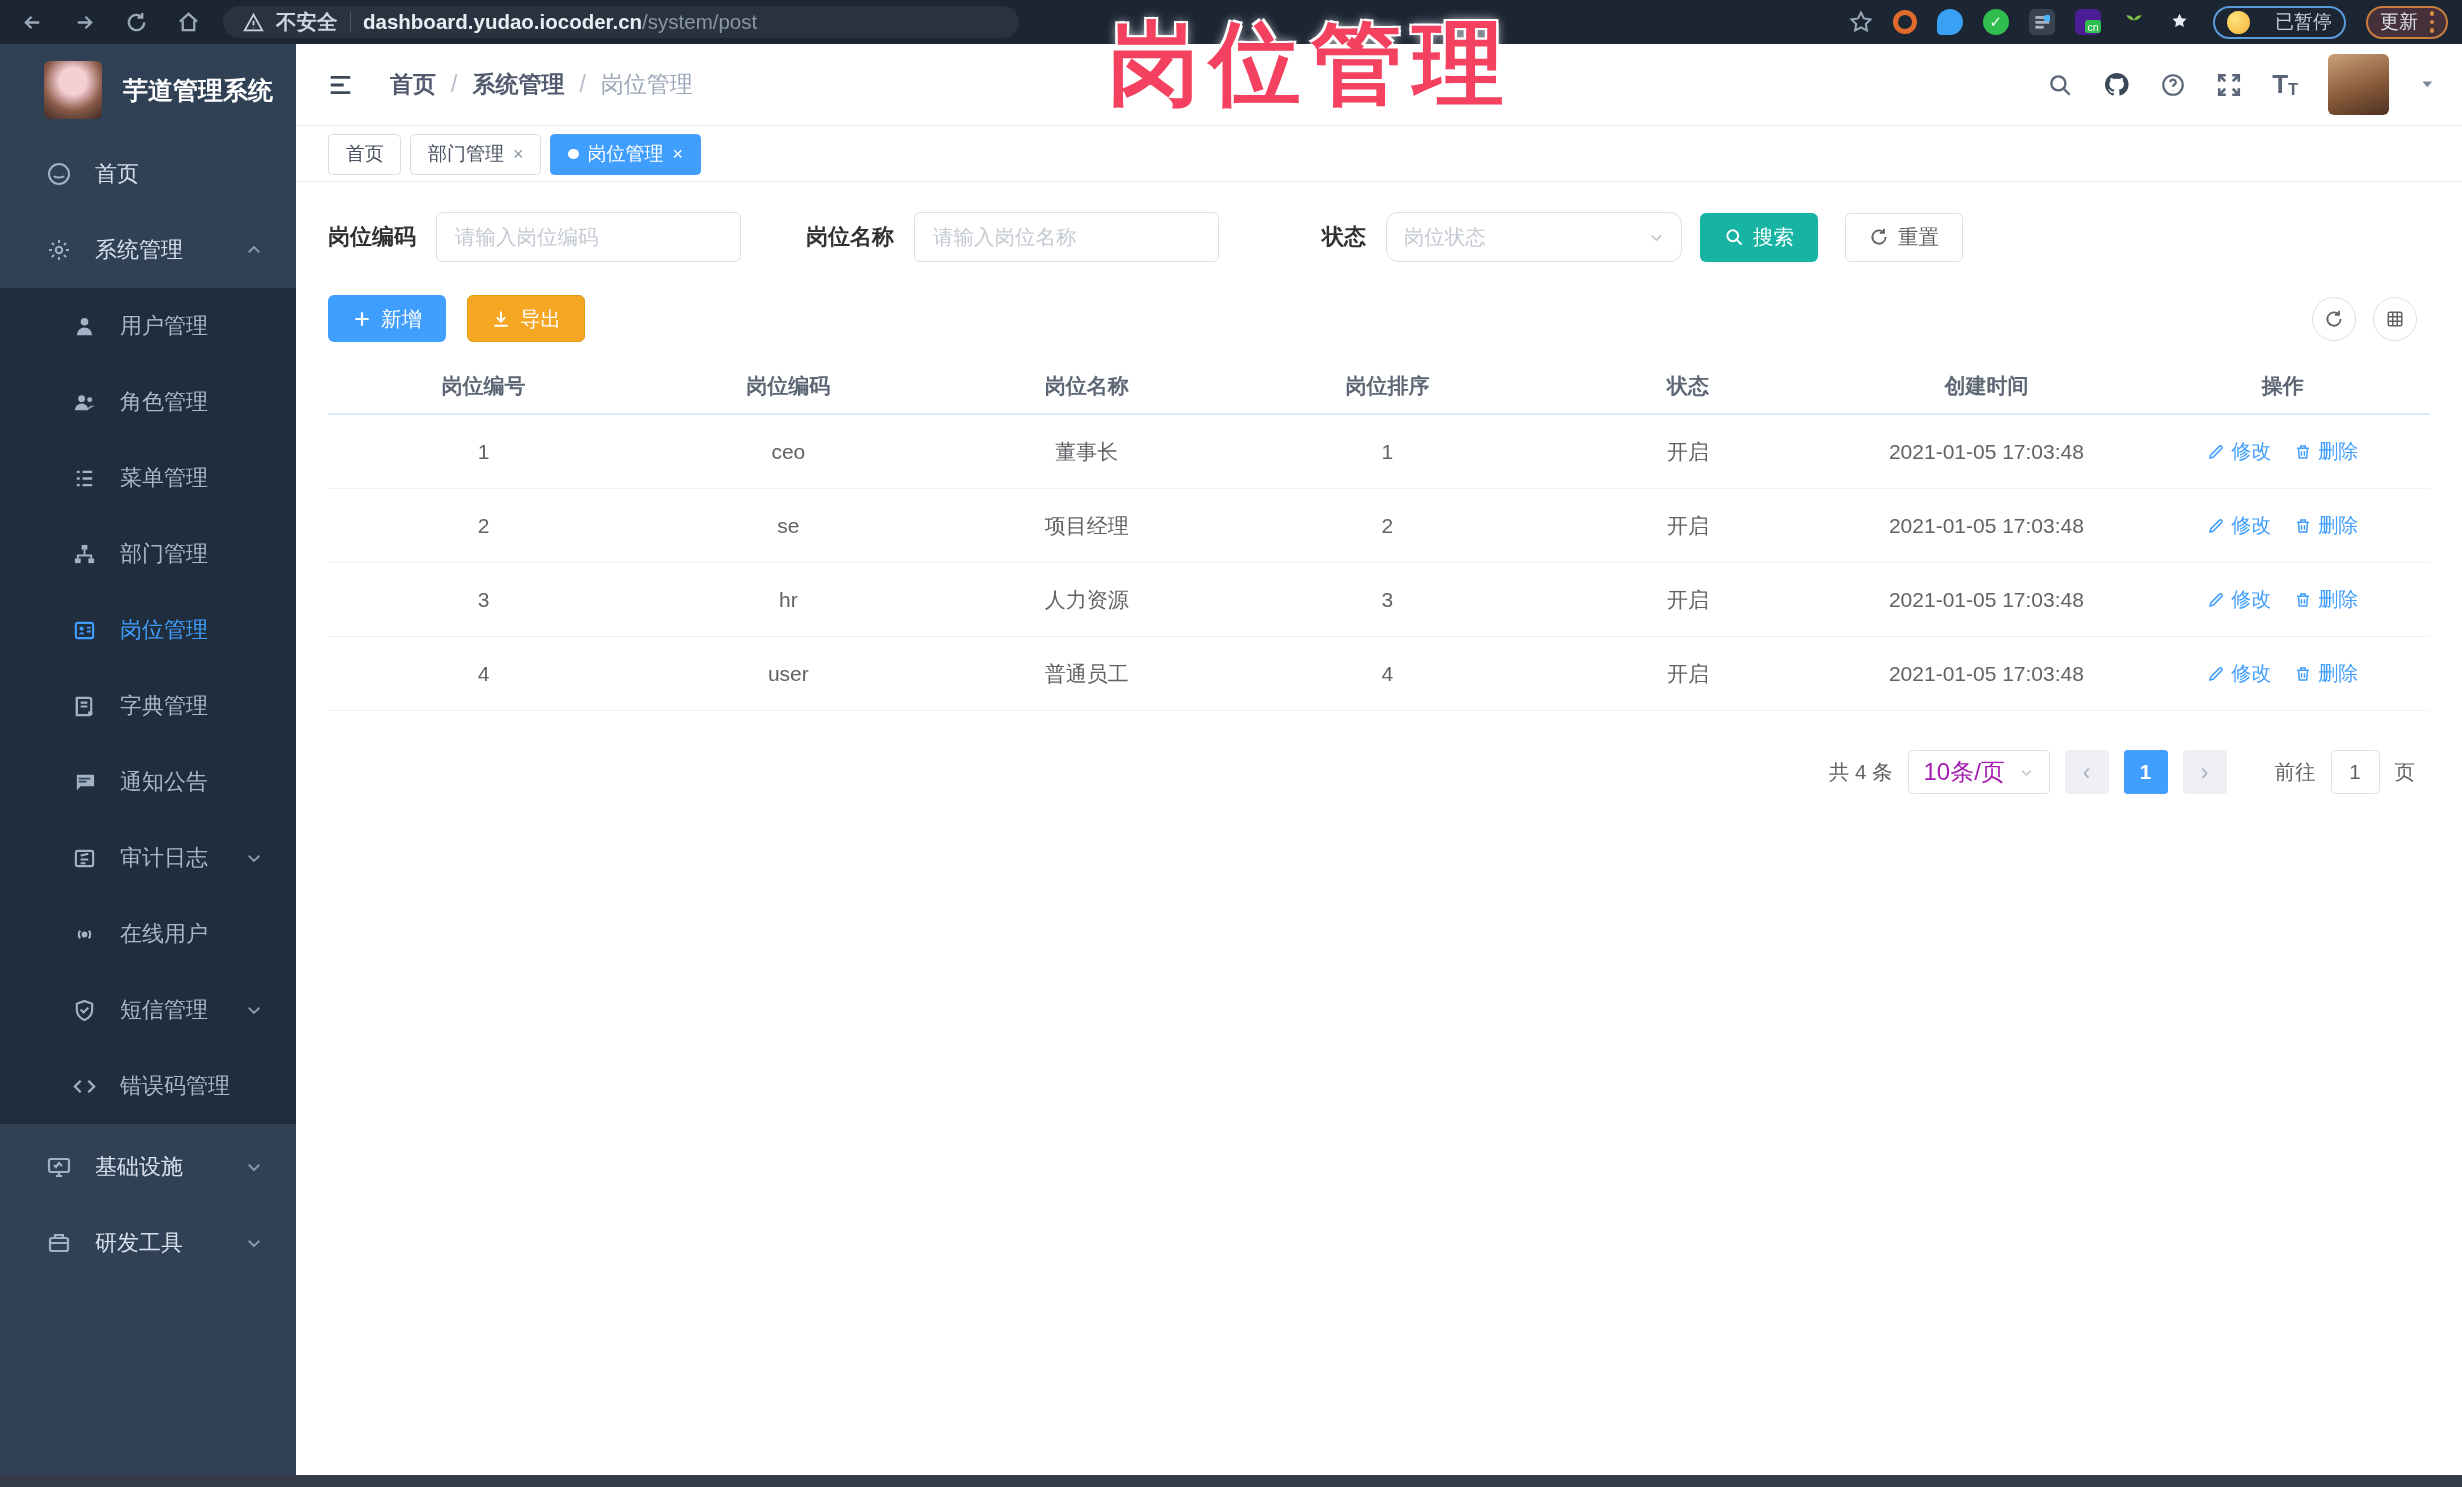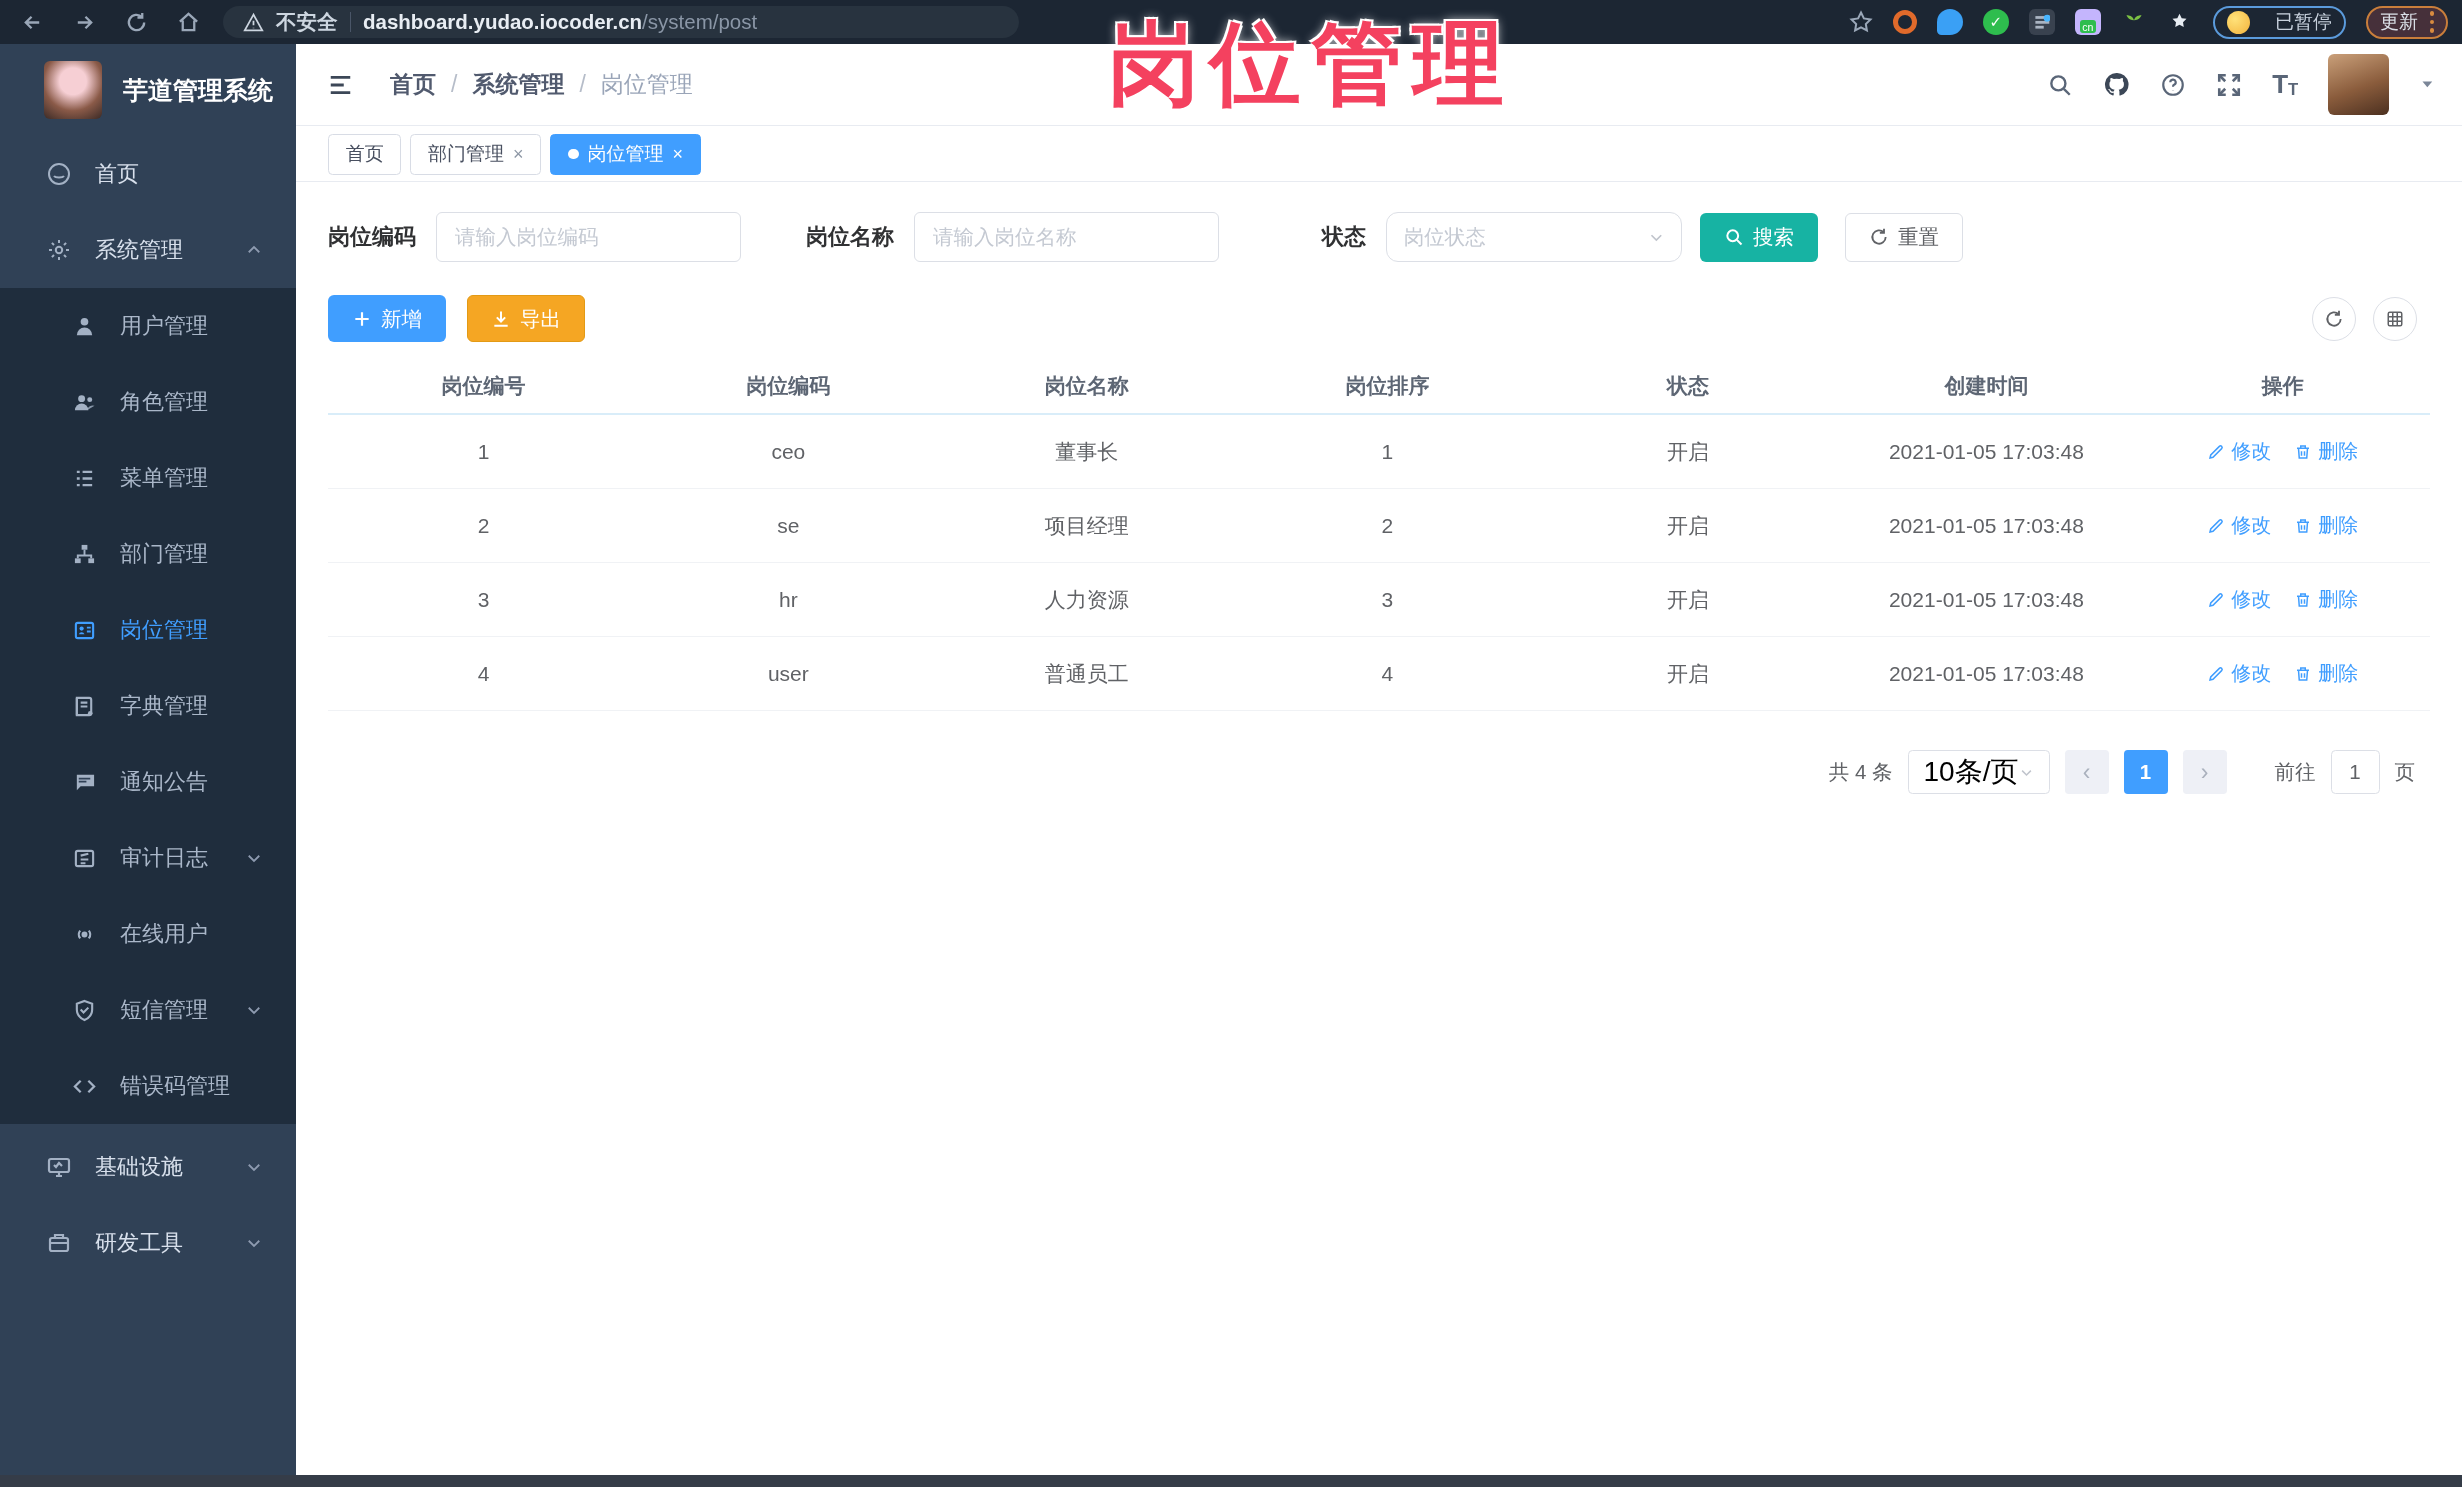--- a/index.html
+++ b/index.html
@@ -92,21 +92,21 @@
   .t-row { display:flex; height:74px; align-items:center; border-bottom:1.5px solid #f0f2f5; }
   .t-cell { text-align:center; font-size:21px; color:#606266; }
   .t-head .t-cell { font-weight:bold; color:#5d6674; }
   .c1{width:14.8%}.c2{width:14.2%}.c3{width:14.2%}.c4{width:14.4%}.c5{width:14.2%}.c6{width:14.2%}.c7{width:14%}
   .actions { display:flex; align-items:center; justify-content:center; gap:23px; }
   .link { display:inline-flex; align-items:center; gap:6px; color:#409eff; font-size:20px; cursor:pointer; }
 
   .pagination { position:absolute; top:567px; right:47px; display:flex; align-items:center; gap:15px;
     font-size:20.5px; color:#606266; }
   .pg-size { width:142px; height:44px; border:1.5px solid #dcdfe6; border-radius:4.5px; display:flex;
-    align-items:center; justify-content:space-between; padding:0 15px; color:#000000; font-size:28px; cursor:pointer; }
+    align-items:center; justify-content:space-between; padding:0 15px; color:#a21caf; font-size:24px; cursor:pointer; }
   .pg-btn { width:44px; height:44px; border-radius:3.8px; background:#eef0f6; color:#aab1bd;
     display:flex; align-items:center; justify-content:center; font-size:23px; cursor:pointer; }
   .pg-cur { width:44px; height:44px; border-radius:3.8px; background:#409eff; color:#fff; font-weight:bold;
     display:flex; align-items:center; justify-content:center; font-size:20.5px; cursor:pointer; }
   .pg-goto-input { width:49px; height:44px; border:1.5px solid #dcdfe6; border-radius:4.5px; text-align:center;
     font-size:20.5px; color:#606266; outline:none; }
 
   .bottom-strip { position:absolute; left:0; right:0; bottom:0; height:12px; background:#353c48; z-index:4; }
 
   
@@ -161,21 +161,21 @@
     <span class="ext" style="background:#3aa0f5; border-radius:50% 50% 50% 4.5px;"></span>
     <span class="ext" style="background:#2ebd4e; border-radius:50%; color:#fff; font-weight:bold; font-size:15px;">✓</span>
     <span class="ext" style="background:#39424f;">
         <svg width="16.7" height="16.7" viewBox="0 0 24 24" fill="#aab4c2">
           <rect x="2" y="3" width="20" height="4"></rect>
           <rect x="2" y="10" width="20" height="4"></rect>
           <rect x="2" y="17" width="12" height="4"></rect>
           <circle cx="19" cy="6" r="5" fill="#49b6ff"></circle>
         </svg>
       </span>
-    <span class="ext" style="background:#c4b5fd;">
+    <span class="ext" style="background:#4c1d95;justify-content:flex-end;">
         <span style="background:#2ebd4e;color:#fff;font-size:10.6px;border-radius:3px;padding:0.8px 2.3px;margin-top:9px;">cn</span>
       </span>
     <span class="ext">
         <svg width="20" height="20" viewBox="0 0 24 24" fill="#7bc043">
           <path d="M12 22V10M12 10C5 10 3 4 3 4s7-1 9 6c2-7 9-6 9-6s-2 6-9 6z"></path>
         </svg>
       </span>
     <span class="ext">
         <svg width="21" height="21" viewBox="0 0 24 24" fill="#e8edf3">
           <path d="M12 2l2.5 5 5.5.8-4 3.9.9 5.5-4.9-2.6-4.9 2.6.9-5.5-4-3.9L9.5 7z"></path>

